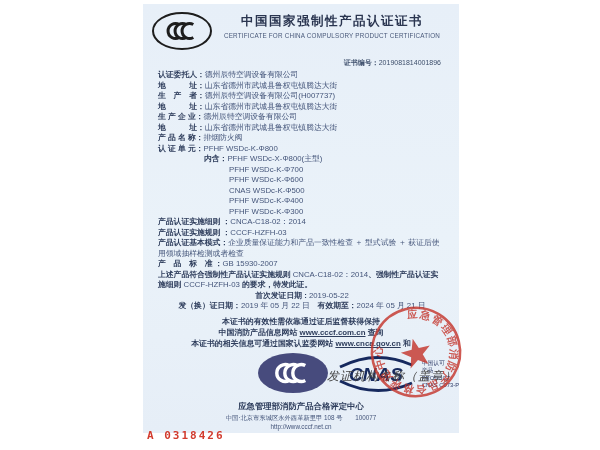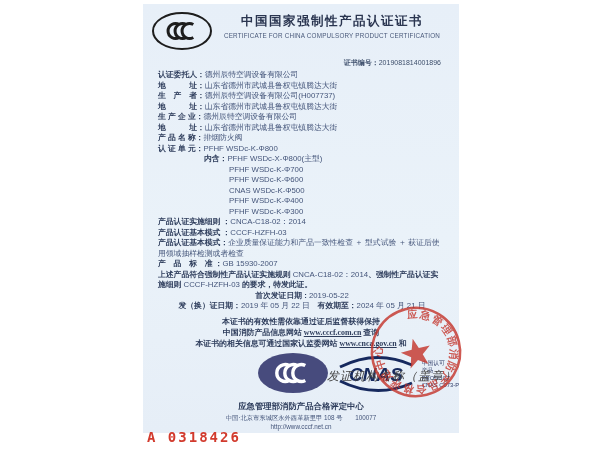--- a/index.html
+++ b/index.html
@@ -21,37 +21,37 @@
   .row{display:flex;white-space:nowrap;}
   .lbl{font-weight:bold;color:#2e3d5c;flex:0 0 auto;}
   .val{color:#44557a;}
   .indent1{padding-left:46px;}
   .indent2{padding-left:71px;}
   .para{white-space:normal;}
   .para .lbl{display:inline;}
   .para .val{display:inline;}
   .ctr-row{display:block;text-align:center;white-space:nowrap;}
   
-  .notes{margin-top:4px;text-align:center;font-weight:bold;color:#2e3d5c;font-size:7.9px;line-height:11.4px;font-family:Liberation Serif, serif;}
+  .notes{margin-top:4px;text-align:center;font-weight:bold;color:#2e3d5c;font-size:7.9px;line-height:11.4px;}
   .ul{text-decoration:underline;}
   
   .logos{position:relative;height:48px;margin-top:1px;display:flex;align-items:center;padding-left:9px;justify-content:flex-end;}
   .cnas-cap{font-size:5.8px;line-height:7.4px;color:#2d3a66;margin-left:5px;}
   .sig{position:absolute;right:2px;top:17px;font-family:"Liberation Serif","DejaVu Serif",serif;
        font-style:italic;font-size:12px;color:#474747;letter-spacing:1px;z-index:1;}
   .seal{position:absolute;left:224px;top:299px;width:98px;height:98px;z-index:2;opacity:.82;
         transform:rotate(-14deg);}
   
   .org{text-align:center;margin-top:2px;}
   .org-name{font-size:8.4px;font-weight:bold;color:#2e3d5c;line-height:11px;}
   .org-addr{font-size:6.3px;color:#44557a;line-height:9px;margin-top:1px;}
   .org-url{font-size:6.3px;color:#44557a;line-height:9px;}
   
   .serial{position:absolute;left:147px;top:429px;font-family:"DejaVu Sans Mono","Liberation Mono",monospace;
-          font-size:14px;font-weight:bold;color:#d23b2e;letter-spacing:2px;}
+          font-size:11px;font-weight:bold;color:#d23b2e;letter-spacing:2px;}
 </style>
 </head>
 <body>
 
 <div id="page">
   <div id="paper">
 
     <div class="hdr">
       <div class="hdr-logo">
         <svg width="62" height="40" viewBox="0 0 62 40">
@@ -123,21 +123,21 @@
         </div>
       <div class="row indent2">
           <span class="val">PFHF WSDc-K-Φ300</span>
         </div>
 
       <div class="row">
           <span class="lbl">产品认证实施细则 ：</span>
           <span class="val">CNCA-C18-02：2014</span>
         </div>
       <div class="row">
-          <span class="lbl">产品认证基本模式 ：</span>
+          <span class="lbl">产品认证实施规则 ：</span>
           <span class="val">CCCF-HZFH-03</span>
         </div>
 
       <div class="para"><span class="lbl">产品认证基本模式：</span><span class="val">企业质量保证能力和产品一致性检查 ＋ 型式试验 ＋ 获证后使用领域抽样检测或者检查</span></div>
 
       <div class="row">
           <span class="lbl">产　品　标　准 ：</span>
           <span class="val">GB 15930-2007</span>
         </div>
 

